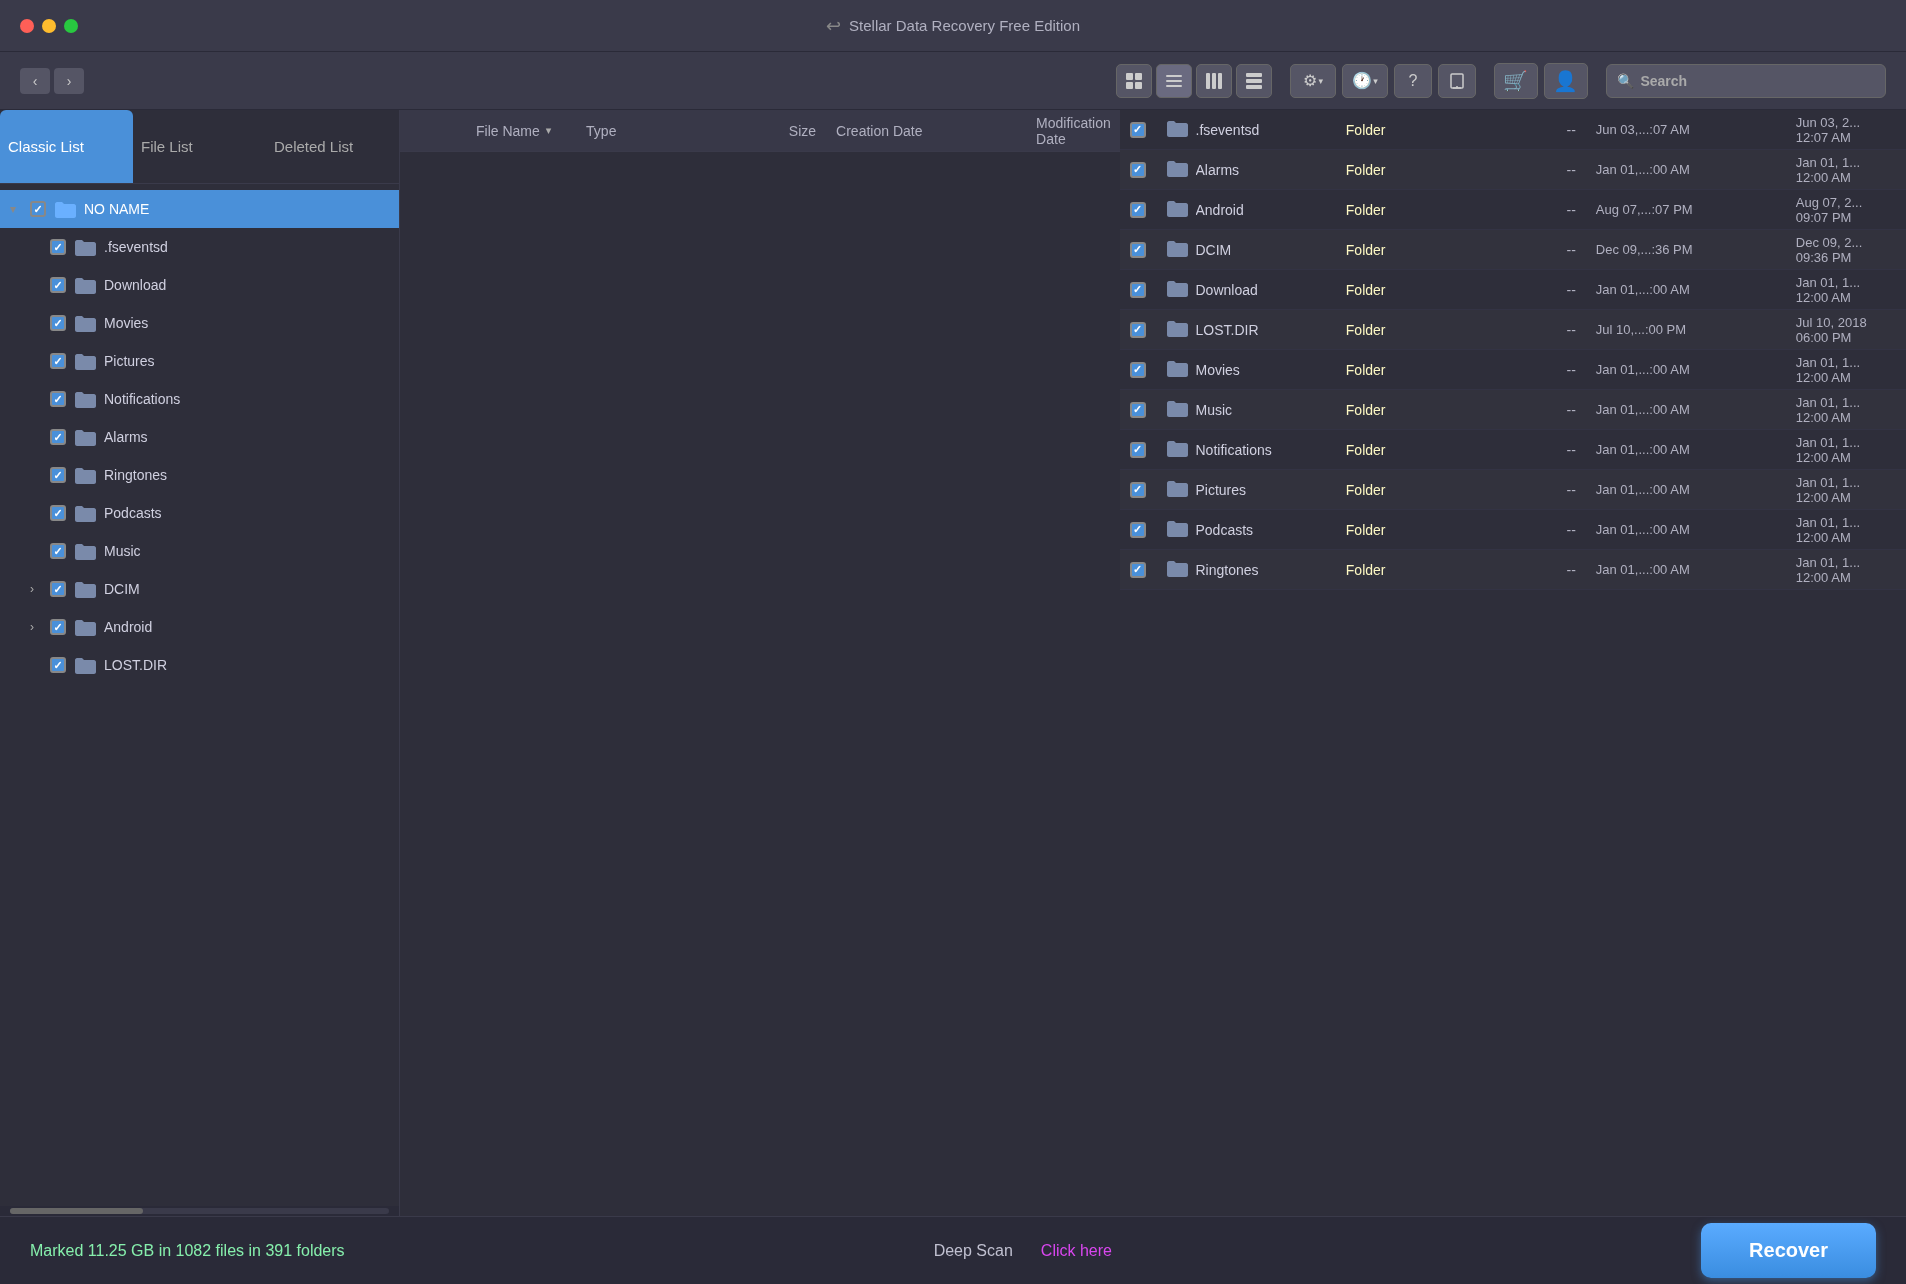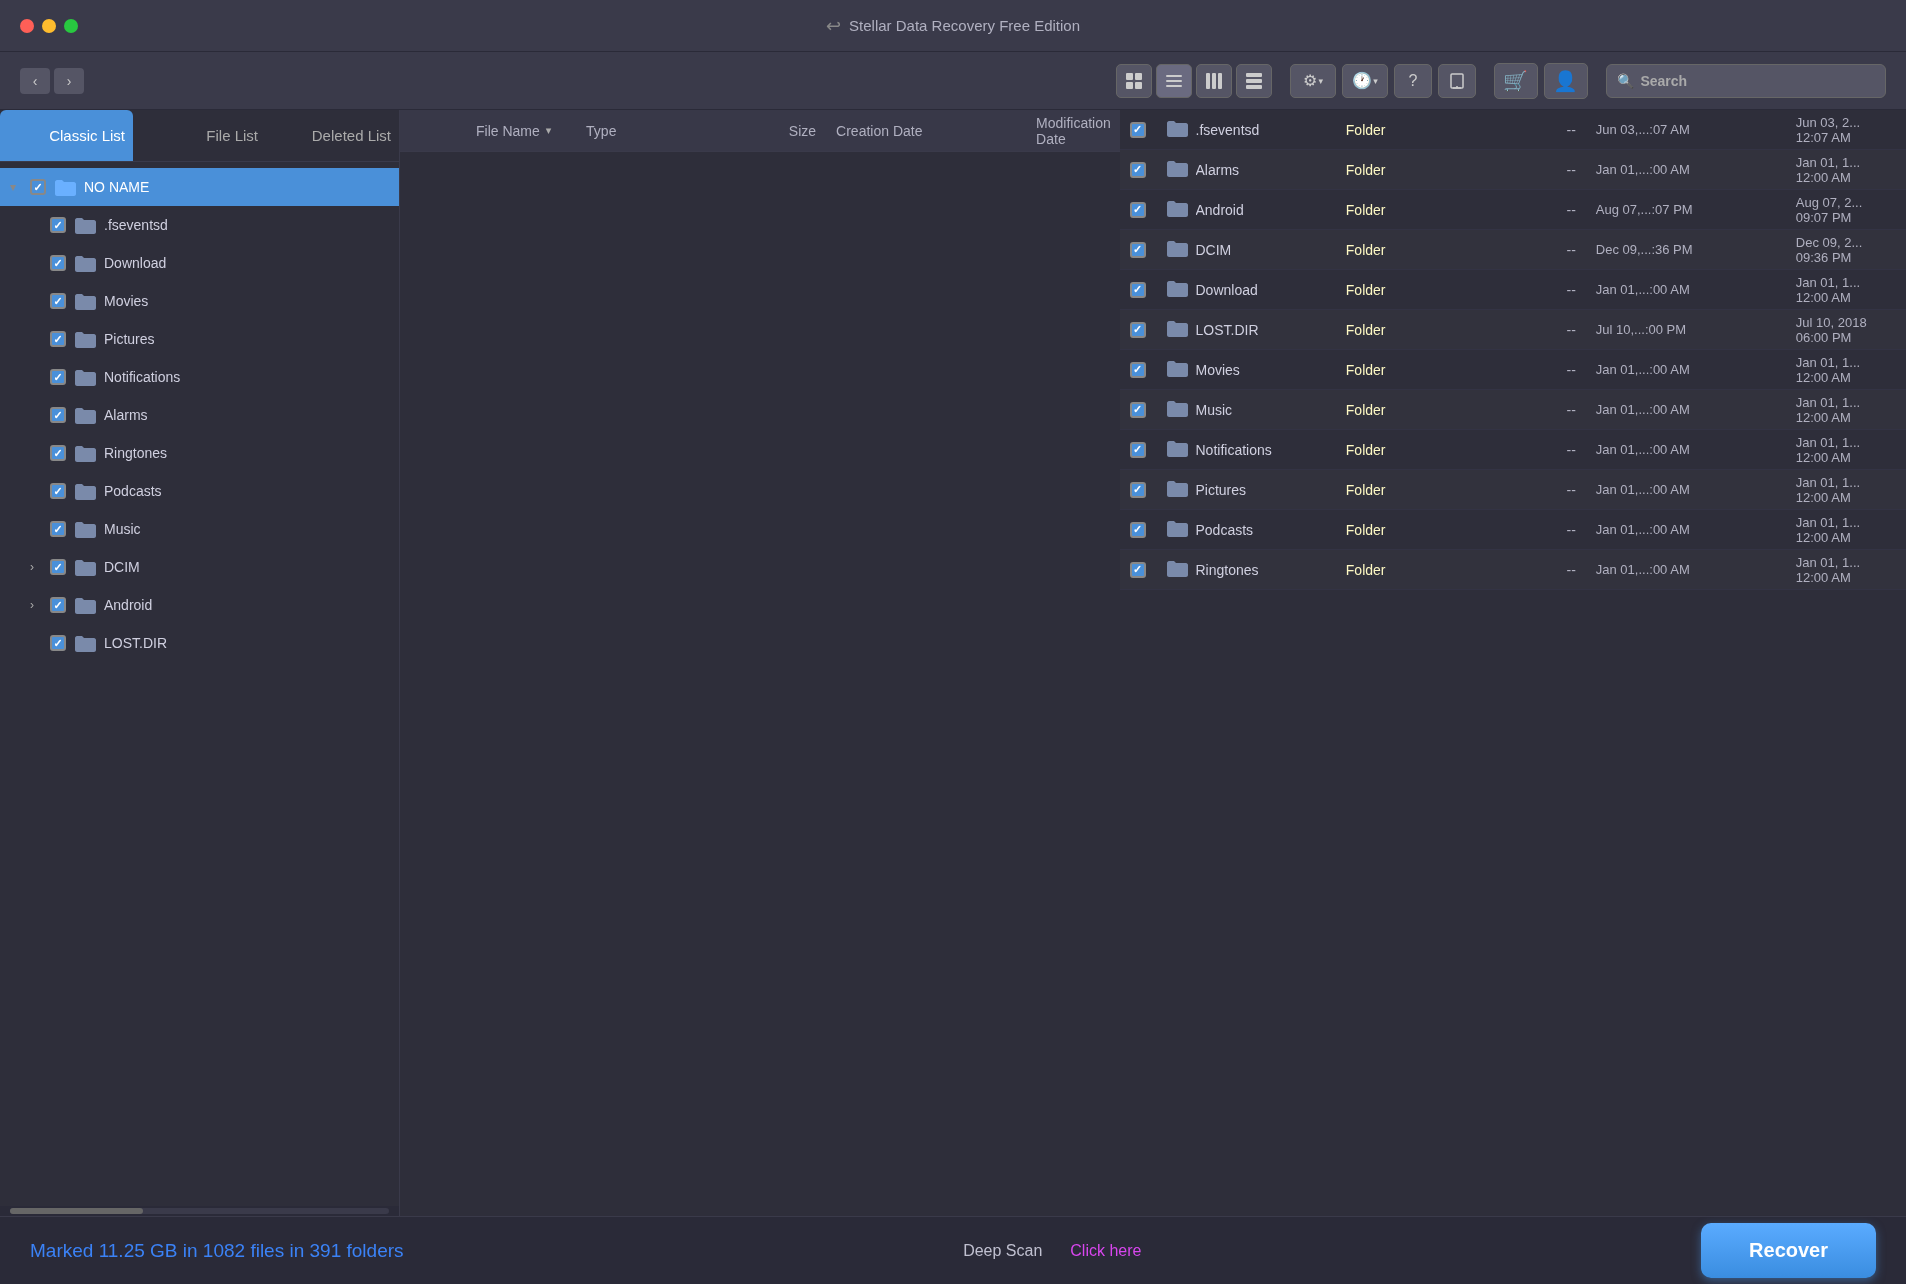--- a/index.html
+++ b/index.html
@@ -182,22 +182,22 @@
       flex-direction: column;
       flex-shrink: 0;
     }
     .tabs {
       display: flex;
       border-bottom: 1px solid #3a3a4a;
       flex-shrink: 0;
     }
     .tab {
       flex: 1;
-      text-align: right;
-      padding: 17px 8px;
+      text-align: left;
+      padding: 28px 8px;
       font-size: 15px;
       cursor: pointer;
       color: #aaa;
     }
     .tab.active {
       background: #4a90d9;
       color: white;
       border-radius: 6px 6px 0 0;
     }
     .sidebar-tree {
@@ -361,22 +361,22 @@
     .statusbar {
       height: 68px;
       background: #2a2a38;
       border-top: 1px solid #3a3a4a;
       display: flex;
       align-items: center;
       padding: 0 30px;
       flex-shrink: 0;
     }
     .status-text {
-      font-size: 19px;
-      color: #3b82f6;
+      font-size: 16px;
+      color: #86efac;
     }
     .status-mid {
       flex: 1;
       display: flex;
       justify-content: center;
       align-items: center;
       gap: 28px;
       font-size: 16px;
       color: #c0c0d0;
     }

